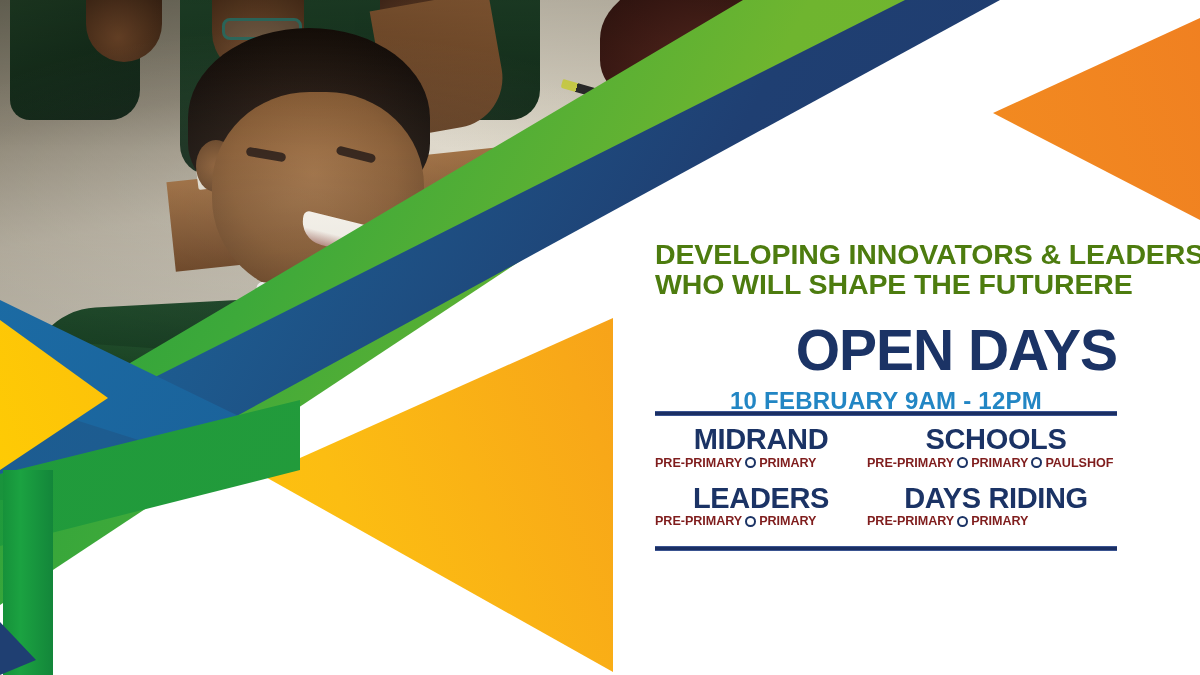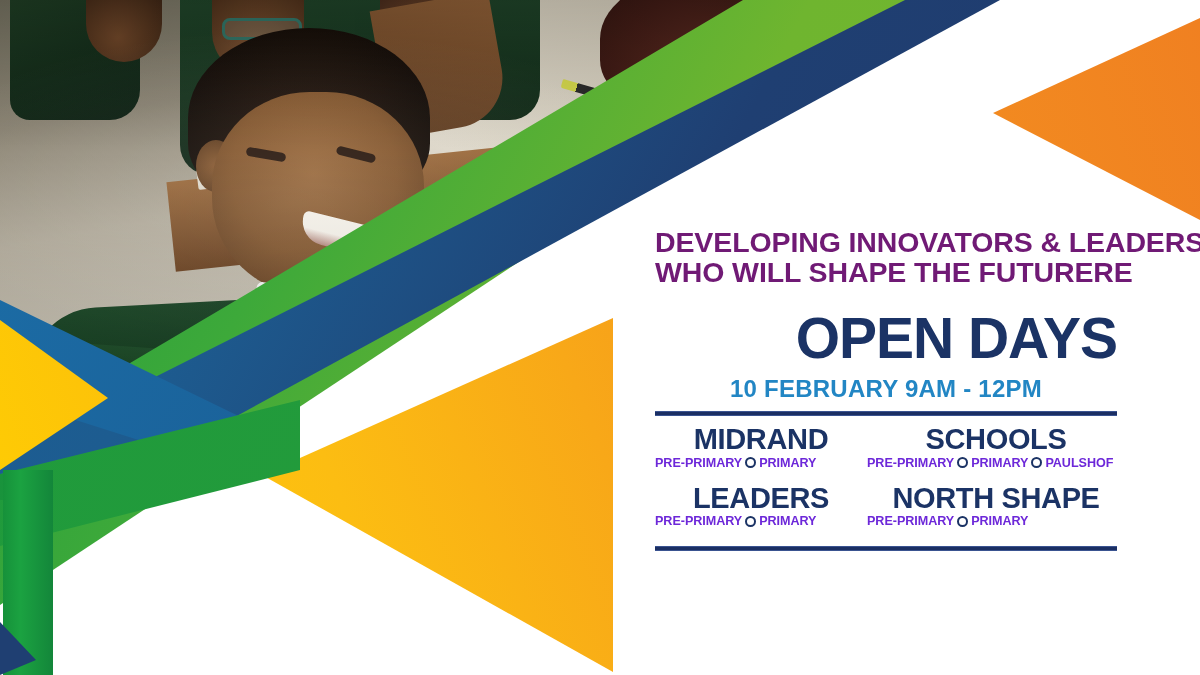--- a/index.html
+++ b/index.html
@@ -361,22 +361,22 @@
   .eyebrow {
     color: #1b2f63;
     font-size: 18.5px;
     font-weight: bold;
     letter-spacing: .055em;
     text-align: center;
     white-space: nowrap;
     margin-left: 4px;
   }
   .headline {
-    margin-top: 12px;
-    color: #701a75;
+    margin-top: 24px;
+    color: #4d7c0f;
     font-size: 28.5px;
     font-weight: bold;
     line-height: 1.07;
     letter-spacing: -.004em;
     text-align: center;
     white-space: nowrap;
   }
   .headline .l2 { display: block; }
 
   .bigtitle {
@@ -426,21 +426,21 @@
     color: #1b3365;
     font-size: 29px;
     font-weight: bold;
     letter-spacing: -.012em;
     line-height: 1.02;
     white-space: nowrap;
     text-align: center;
   }
   .campus-progs {
     margin-top: 1px;
-    color: #6d28d9;
+    color: #7f1d1d;
     font-size: 12.6px;
     font-weight: bold;
     letter-spacing: -.004em;
     white-space: nowrap;
     display: flex;
     align-items: center;
   }
   .sep-dot {
     display: inline-block;
     width: 7px; height: 7px;
@@ -567,21 +567,21 @@
       </div>
       <div class="campus">
         <div class="campus-name">LEADERS</div>
         <div class="campus-progs">
           <span>PRE-PRIMARY</span>
           <span class="sep-dot"></span>
           <span>PRIMARY</span>
         </div>
       </div>
       <div class="campus">
-        <div class="campus-name">NORTH SHAPE</div>
+        <div class="campus-name">DAYS RIDING</div>
         <div class="campus-progs">
           <span>PRE-PRIMARY</span>
           <span class="sep-dot"></span>
           <span>PRIMARY</span>
         </div>
       </div>
     </div>
 
 </div>
 

